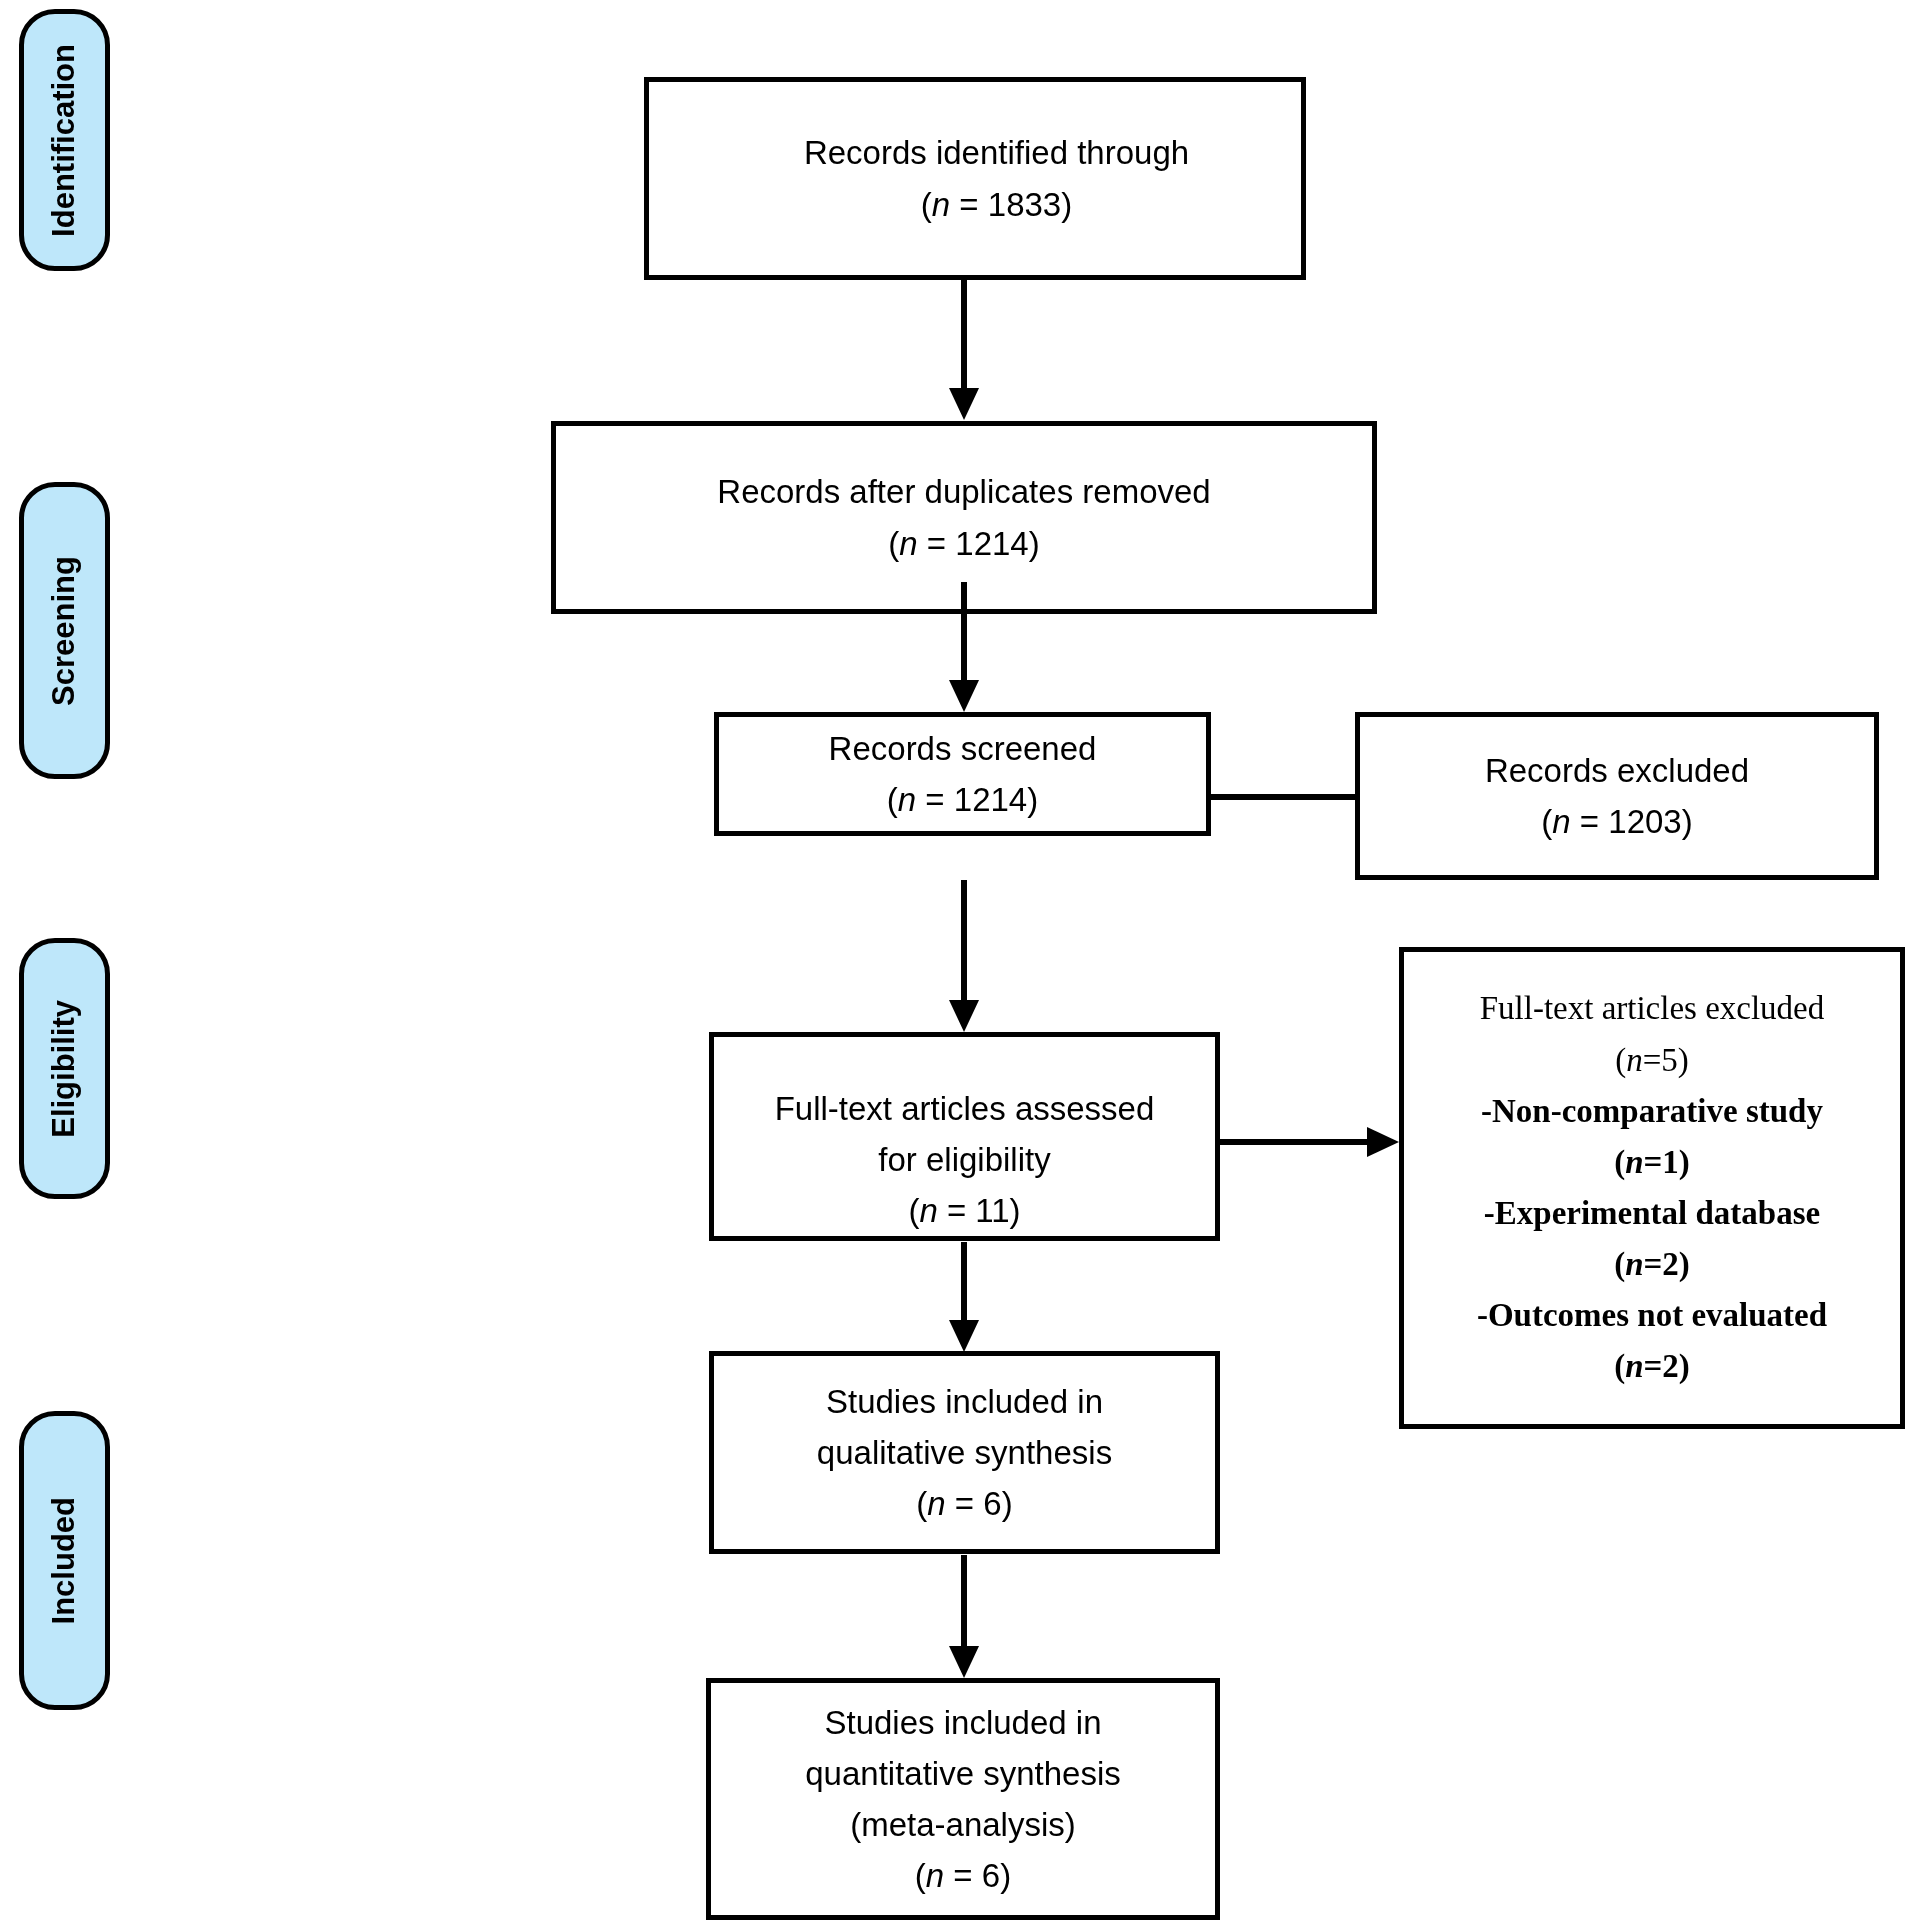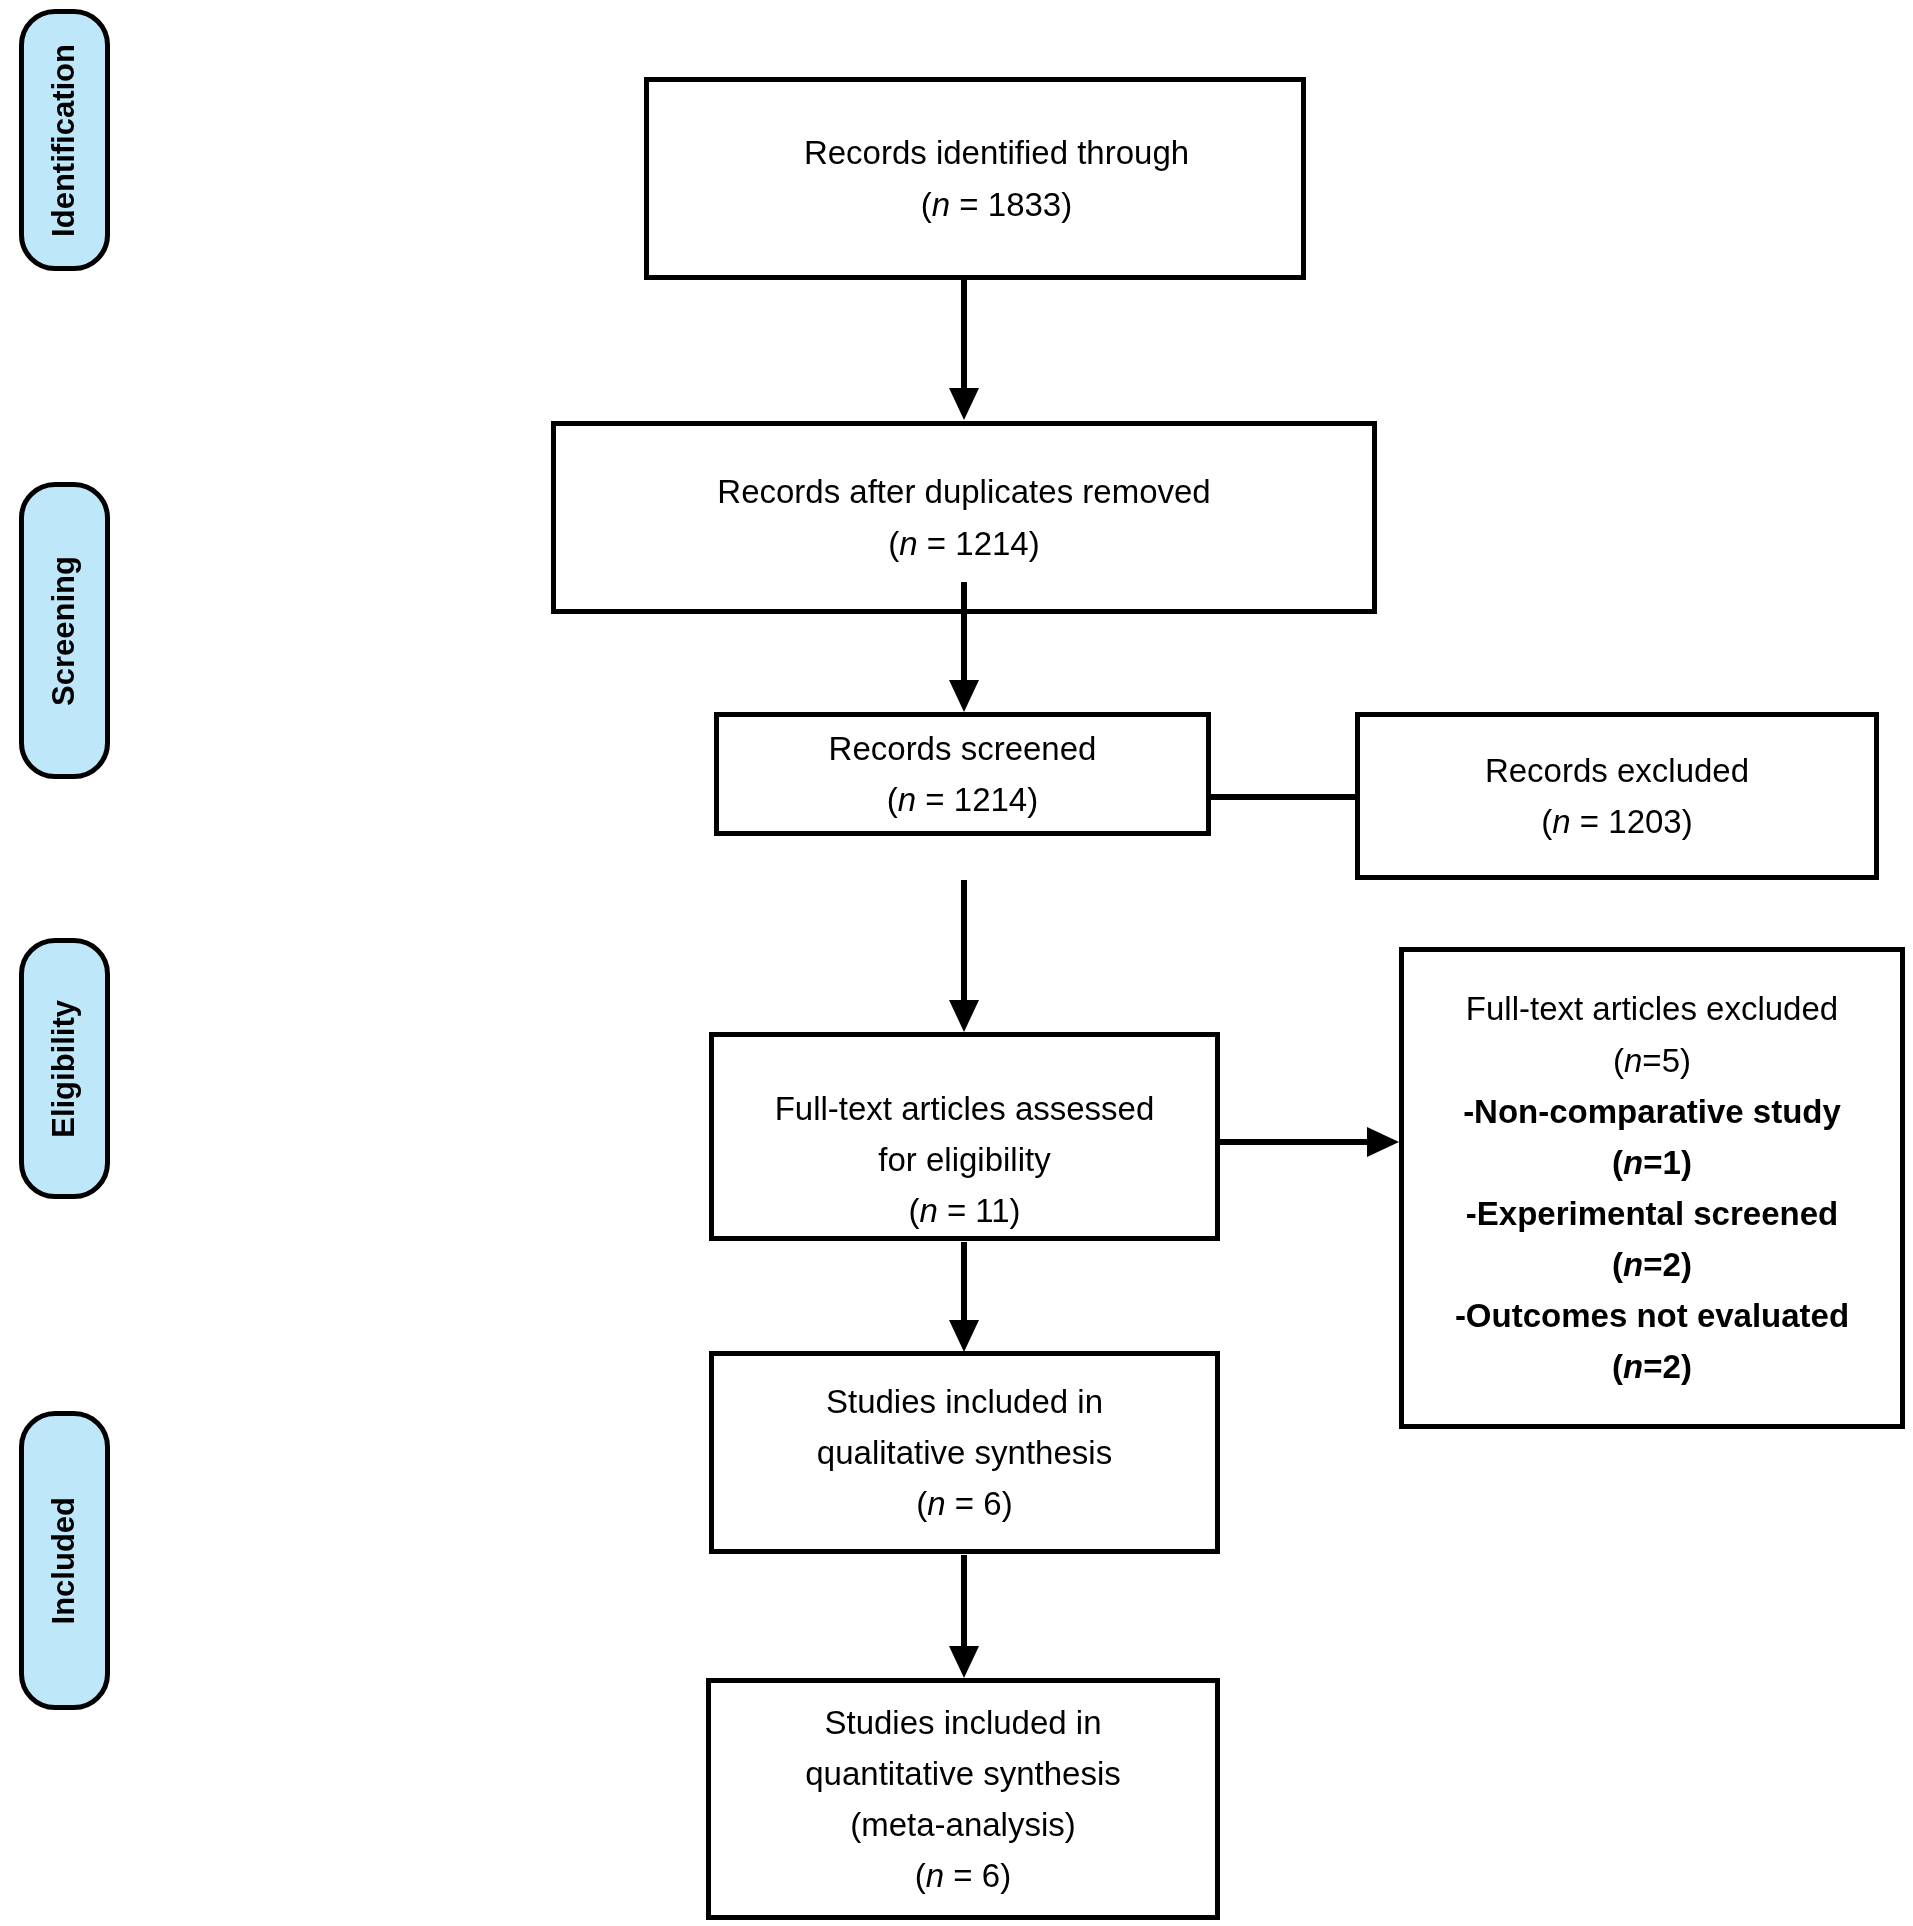--- a/index.html
+++ b/index.html
@@ -124,26 +124,26 @@
   <div class="arr-v" style="left:961px; top:880px; height:120px;"></div>
 
   <div class="box" style="left:709px; top:1032px; width:511px; height:209px;justify-content:flex-end;">
     <div class="line">Full-text articles assessed</div>
     <div class="line">for eligibility</div>
     <div class="nline"><span>(</span><span class="it">n</span><span> = 11)</span></div>
   </div>
 
   <div class="arr-h" style="left:1220px; top:1139px; width:147px;"></div>
 
-  <div class="box" style="left:1399px; top:947px; width:506px; height:482px;">
+  <div class="box" style="left:1399px; top:947px; width:506px; height:482px;font-family:Liberation Serif, serif;">
     <div class="line">Full-text articles excluded</div>
     <div class="nline"><span>(</span><span class="it">n</span><span>=5)</span></div>
     <div class="line b">-Non-comparative study</div>
     <div class="nline b"><span>(</span><span class="it">n</span><span>=1)</span></div>
-    <div class="line b">-Experimental screened</div>
+    <div class="line b">-Experimental database</div>
     <div class="nline b"><span>(</span><span class="it">n</span><span>=2)</span></div>
     <div class="line b">-Outcomes not evaluated</div>
     <div class="nline b"><span>(</span><span class="it">n</span><span>=2)</span></div>
   </div>
 
   <div class="arr-v" style="left:961px; top:1242px; height:78px;"></div>
 
   <div class="box" style="left:709px; top:1351px; width:511px; height:203px;">
     <div class="line">Studies included in</div>
     <div class="line">qualitative synthesis</div>

